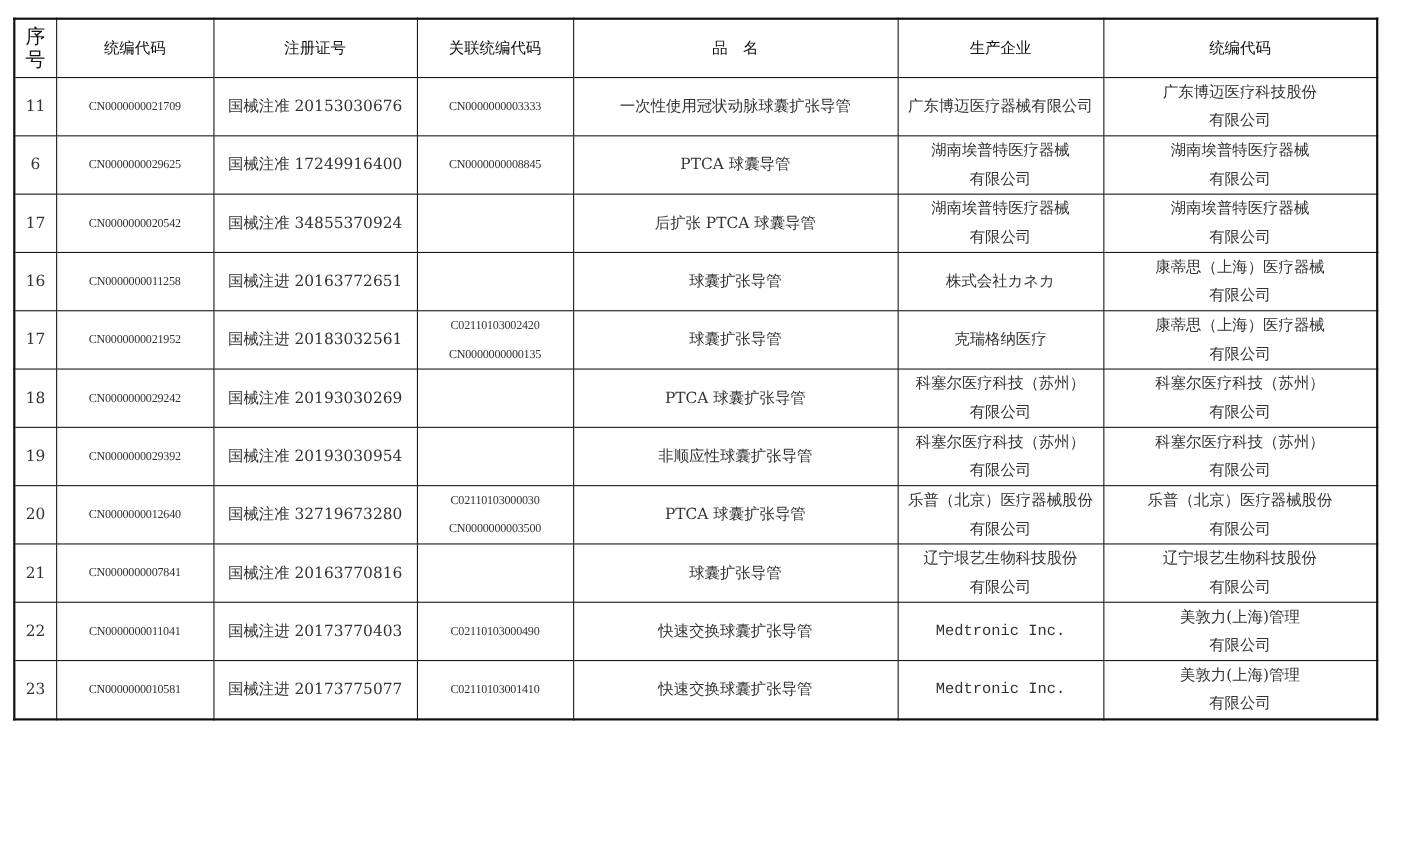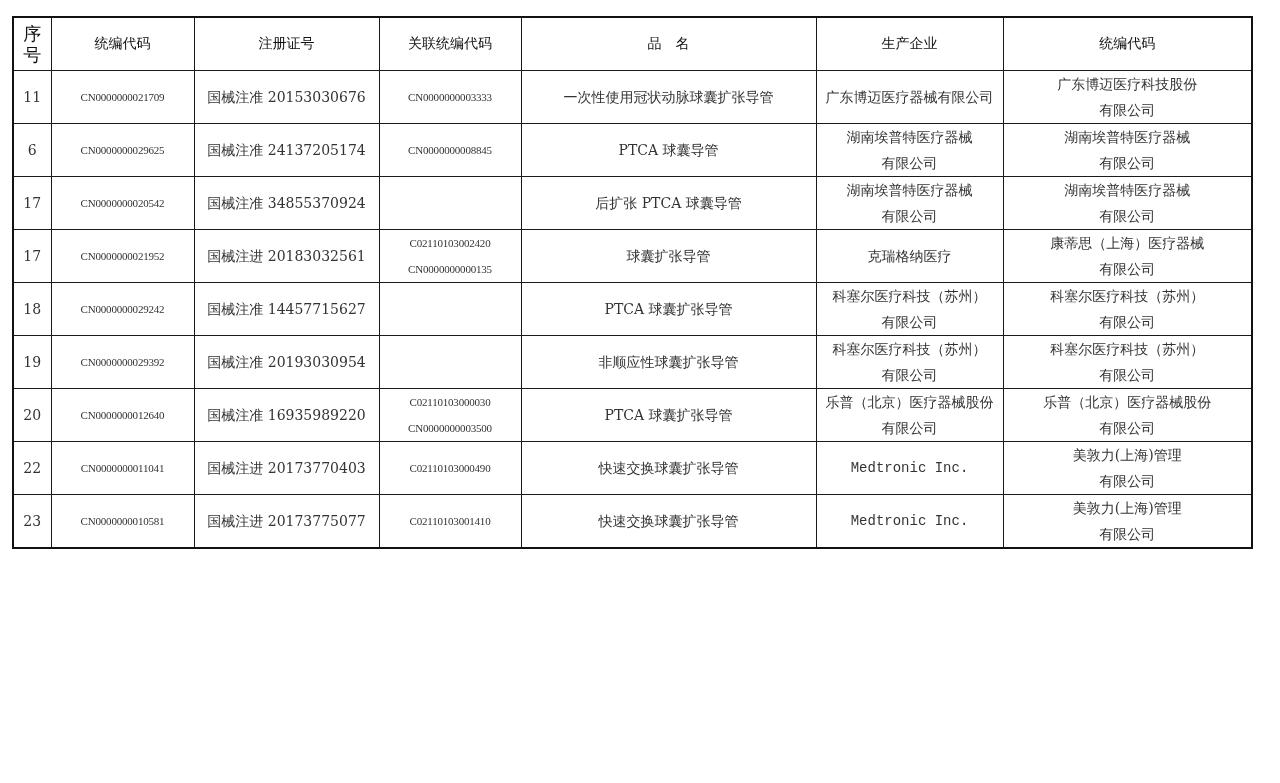--- a/index.html
+++ b/index.html
@@ -114,21 +114,21 @@
             <span class="line">广东博迈医疗器械有限公司</span>
           </td>
           <td>
             <span class="line">广东博迈医疗科技股份</span>
             <span class="line">有限公司</span>
           </td>
         </tr>
         <tr>
           <td class="seq">6</td>
           <td class="mono">CN0000000029625</td>
-          <td>国械注准 24137205174</td>
+          <td>国械注准 17249916400</td>
           <td class="mono">
             <span class="line">CN0000000008845</span>
           </td>
           <td>PTCA 球囊导管</td>
           <td>
             <span class="line">湖南埃普特医疗器械</span>
             <span class="line">有限公司</span>
           </td>
           <td>
             <span class="line">湖南埃普特医疗器械</span>
@@ -144,40 +144,54 @@
           <td>
             <span class="line">湖南埃普特医疗器械</span>
             <span class="line">有限公司</span>
           </td>
           <td>
             <span class="line">湖南埃普特医疗器械</span>
             <span class="line">有限公司</span>
           </td>
         </tr>
         <tr>
+          <td class="seq">16</td>
+          <td class="mono">CN0000000011258</td>
+          <td>国械注进 20163772651</td>
+          <td class="mono"></td>
+          <td>球囊扩张导管</td>
+          <td>
+            <span class="line">株式会社カネカ</span>
+          </td>
+          <td>
+            <span class="line">康蒂思（上海）医疗器械</span>
+            <span class="line">有限公司</span>
+          </td>
+        </tr>
+        <tr>
           <td class="seq">17</td>
           <td class="mono">CN0000000021952</td>
           <td>国械注进 20183032561</td>
           <td class="mono">
             <span class="line">C02110103002420</span>
             <span class="line">CN0000000000135</span>
           </td>
           <td>球囊扩张导管</td>
           <td>
             <span class="line">克瑞格纳医疗</span>
           </td>
           <td>
             <span class="line">康蒂思（上海）医疗器械</span>
             <span class="line">有限公司</span>
           </td>
         </tr>
         <tr>
           <td class="seq">18</td>
           <td class="mono">CN0000000029242</td>
-          <td>国械注准 14457715627</td>
+          <td>国械注准 20193030269</td>
           <td class="mono"></td>
           <td>PTCA 球囊扩张导管</td>
           <td>
             <span class="line">科塞尔医疗科技（苏州）</span>
             <span class="line">有限公司</span>
           </td>
           <td>
             <span class="line">科塞尔医疗科技（苏州）</span>
             <span class="line">有限公司</span>
           </td>
@@ -193,32 +207,47 @@
             <span class="line">有限公司</span>
           </td>
           <td>
             <span class="line">科塞尔医疗科技（苏州）</span>
             <span class="line">有限公司</span>
           </td>
         </tr>
         <tr>
           <td class="seq">20</td>
           <td class="mono">CN0000000012640</td>
-          <td>国械注准 16935989220</td>
+          <td>国械注准 32719673280</td>
           <td class="mono">
             <span class="line">C02110103000030</span>
             <span class="line">CN0000000003500</span>
           </td>
           <td>PTCA 球囊扩张导管</td>
           <td>
             <span class="line">乐普（北京）医疗器械股份</span>
             <span class="line">有限公司</span>
           </td>
           <td>
             <span class="line">乐普（北京）医疗器械股份</span>
+            <span class="line">有限公司</span>
+          </td>
+        </tr>
+        <tr>
+          <td class="seq">21</td>
+          <td class="mono">CN0000000007841</td>
+          <td>国械注准 20163770816</td>
+          <td class="mono"></td>
+          <td>球囊扩张导管</td>
+          <td>
+            <span class="line">辽宁垠艺生物科技股份</span>
+            <span class="line">有限公司</span>
+          </td>
+          <td>
+            <span class="line">辽宁垠艺生物科技股份</span>
             <span class="line">有限公司</span>
           </td>
         </tr>
         <tr>
           <td class="seq">22</td>
           <td class="mono">CN0000000011041</td>
           <td>国械注进 20173770403</td>
           <td class="mono">
             <span class="line">C02110103000490</span>
           </td>

